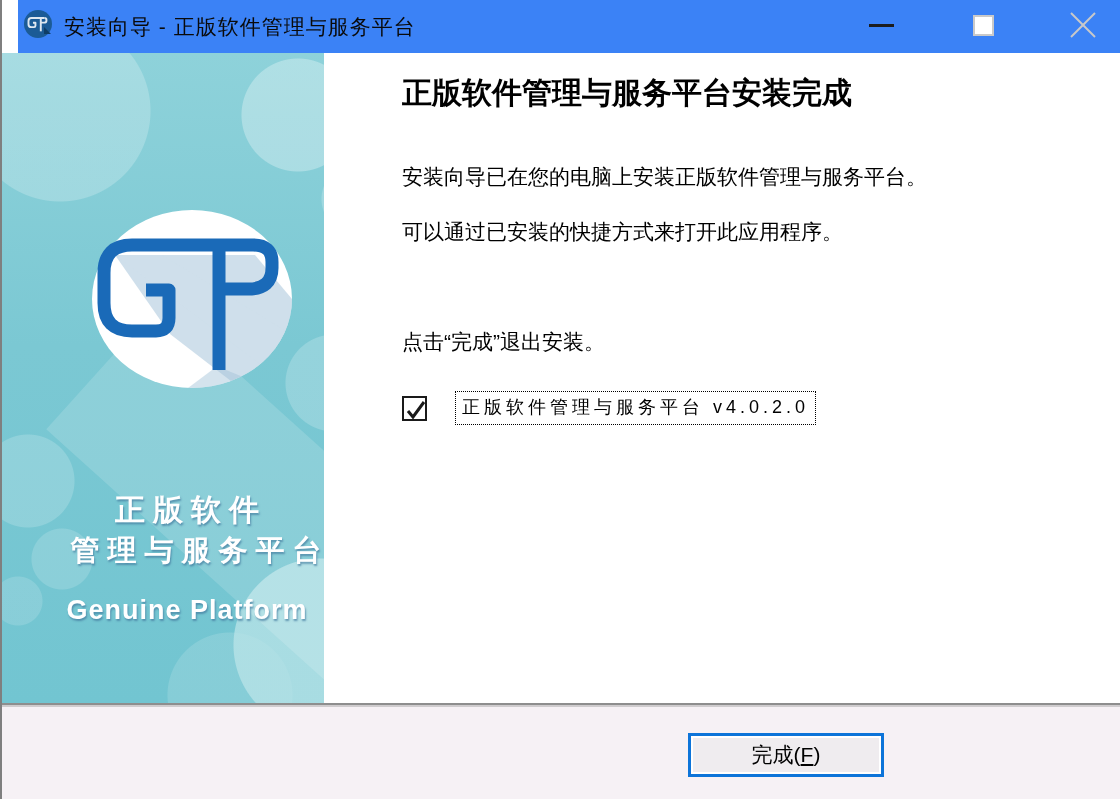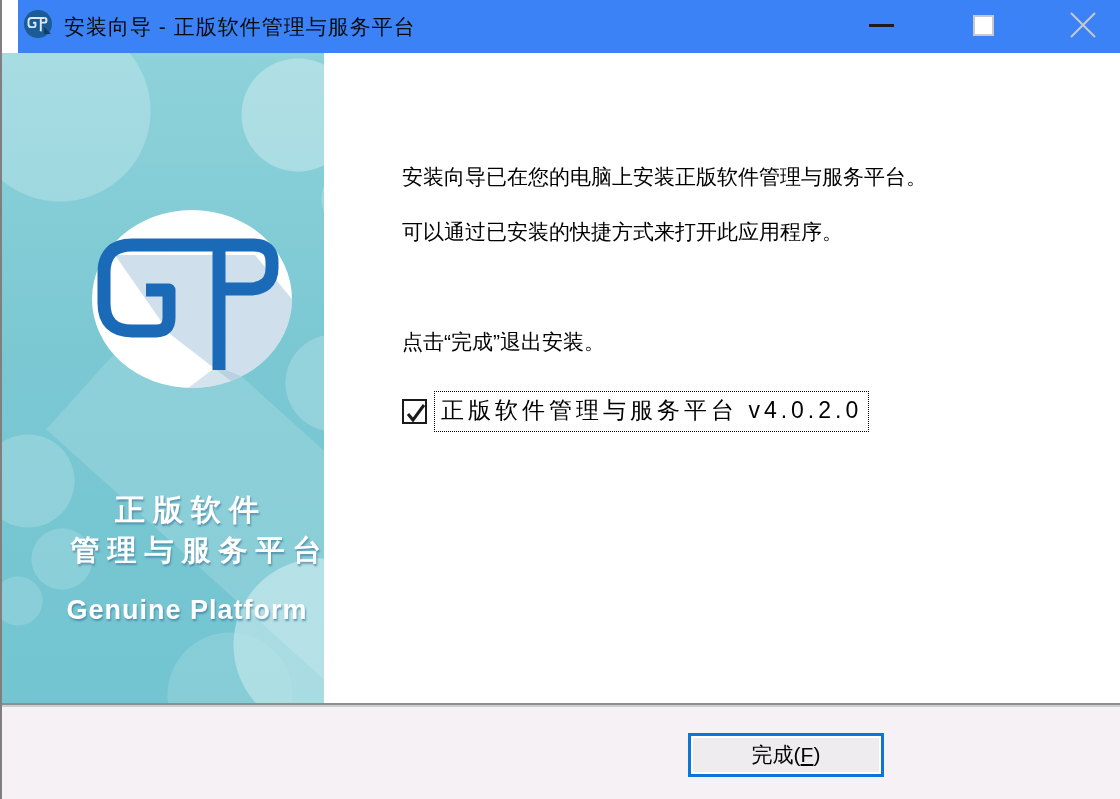--- a/index.html
+++ b/index.html
@@ -51,22 +51,22 @@
 
   
   .main { position:absolute; left:372px; top:53px; width:748px; height:650px; background:#fff; }
   .heading { position:absolute; left:28px; top:20px; font-size:30px; font-weight:bold; white-space:nowrap; }
   .para    { position:absolute; left:28px; font-size:21px; white-space:nowrap; }
   .p1 { top:110px; } .p2 { top:165px; } .hint { top:275px; }
   .cbrow { position:absolute; left:28px; top:338px; display:flex; align-items:center; cursor:default; }
   .checkbox { width:25px; height:25px; border:2px solid #1a1a1a; background:#fff; position:relative; flex:none; }
   .checkbox .check { visibility:hidden; position:absolute; left:1px; top:1px; }
   .checkbox.checked .check { visibility:visible; }
-  .cb-label { margin-left:7px; border:1px dotted #000; padding:3px 6px 5px 6px;
-    font-size:23px; letter-spacing:4px; white-space:nowrap;text-align:center; }
+  .cb-label { margin-left:28px; border:1px dotted #000; padding:3px 6px 5px 6px;
+    font-size:18px; letter-spacing:4px; white-space:nowrap;text-align:center; }
 
   
   .separator { position:absolute; left:0; top:703px; width:1118px; height:4px;
     background:linear-gradient(180deg,#8e8e8e 0 2px,#cfccce 2px 4px); }
   .footer { position:absolute; left:0; top:707px; width:1118px; height:92px; background:#f6f1f5; }
   .finish-btn { position:absolute; left:686px; top:26px; width:196px; height:44px;
     background:#efecef; border:3px solid #0d74d9; box-shadow:inset 0 0 0 2px #ffffff;
     font-family:"Liberation Sans",sans-serif; font-size:21px; color:#000; cursor:default;
     display:flex; align-items:center; justify-content:center; white-space:pre; }
   .finish-btn .mn { text-decoration:underline; }
@@ -118,20 +118,21 @@
       <path d="M161 35 Q180 35 180 52 L180 58 Q180 79 156 79 L127 79"></path>
       <path d="M127 35 L127 160"></path>
     </g>
   </svg>
   <div class="side-title l1">正版软件</div>
   <div class="side-title l2">管理与服务平台</div>
   <div class="side-title en">Genuine Platform</div>
 </div>
 
 <div class="main">
+  <div class="heading">正版软件管理与服务平台安装完成</div>
   <div class="para p1">安装向导已在您的电脑上安装正版软件管理与服务平台。</div>
   <div class="para p2">可以通过已安装的快捷方式来打开此应用程序。</div>
   <div class="para hint">点击“完成”退出安装。</div>
 
   <div class="cbrow">
     <span class="checkbox checked">
       <svg class="check" width="21" height="21" viewBox="0 0 21 21">
         <polyline points="3,12 8,18 19,3" fill="none" stroke="#1a1a1a" stroke-width="3"></polyline>
       </svg>
     </span>

